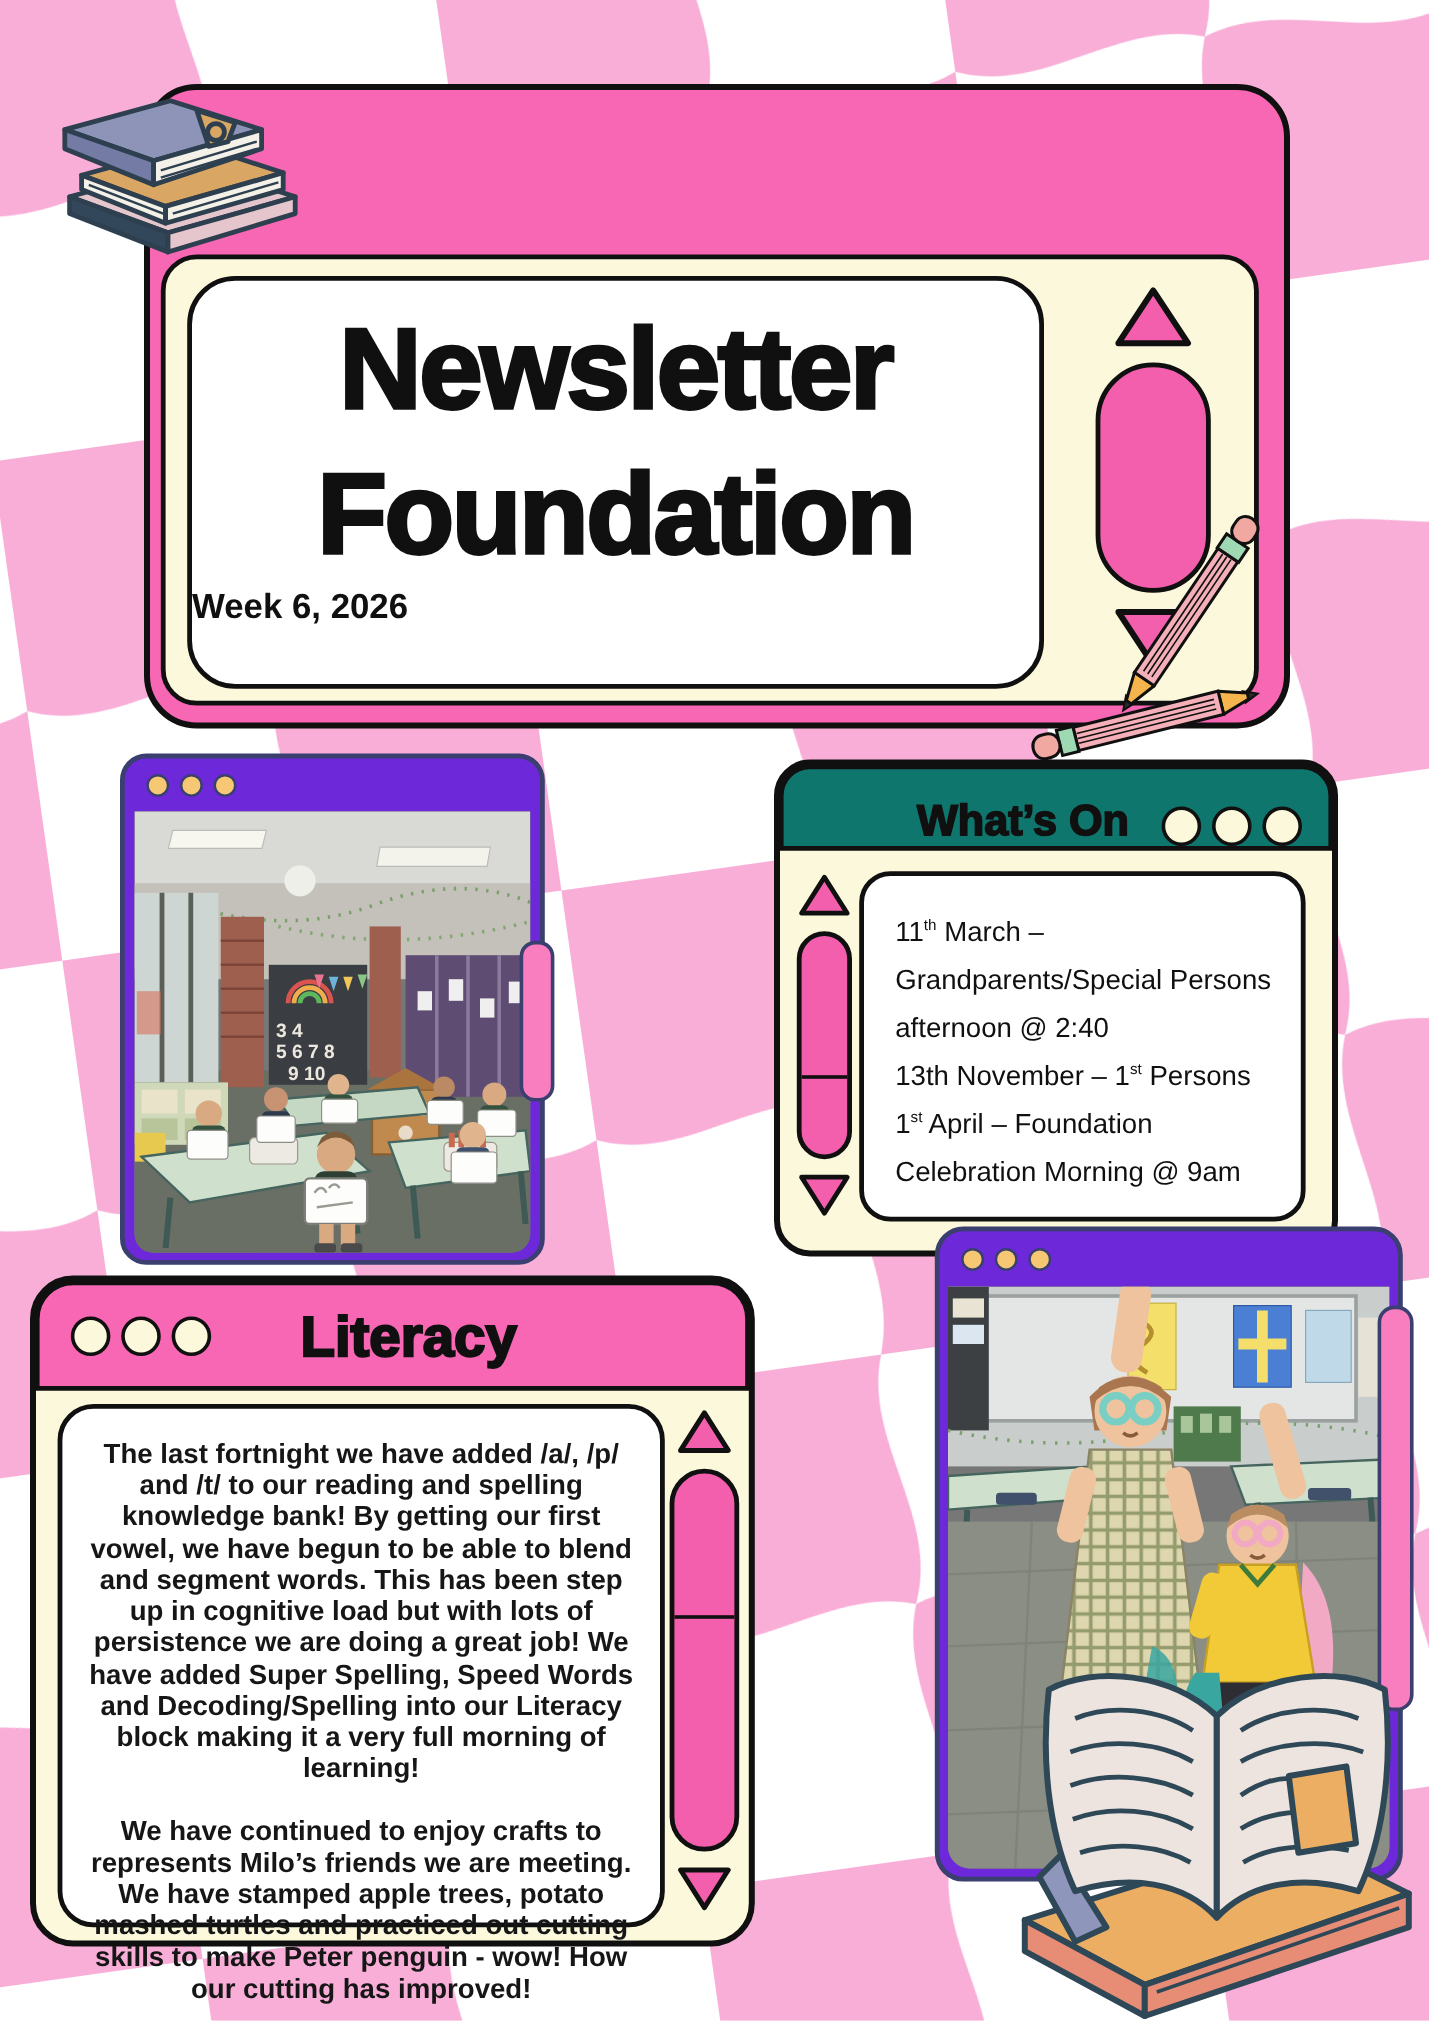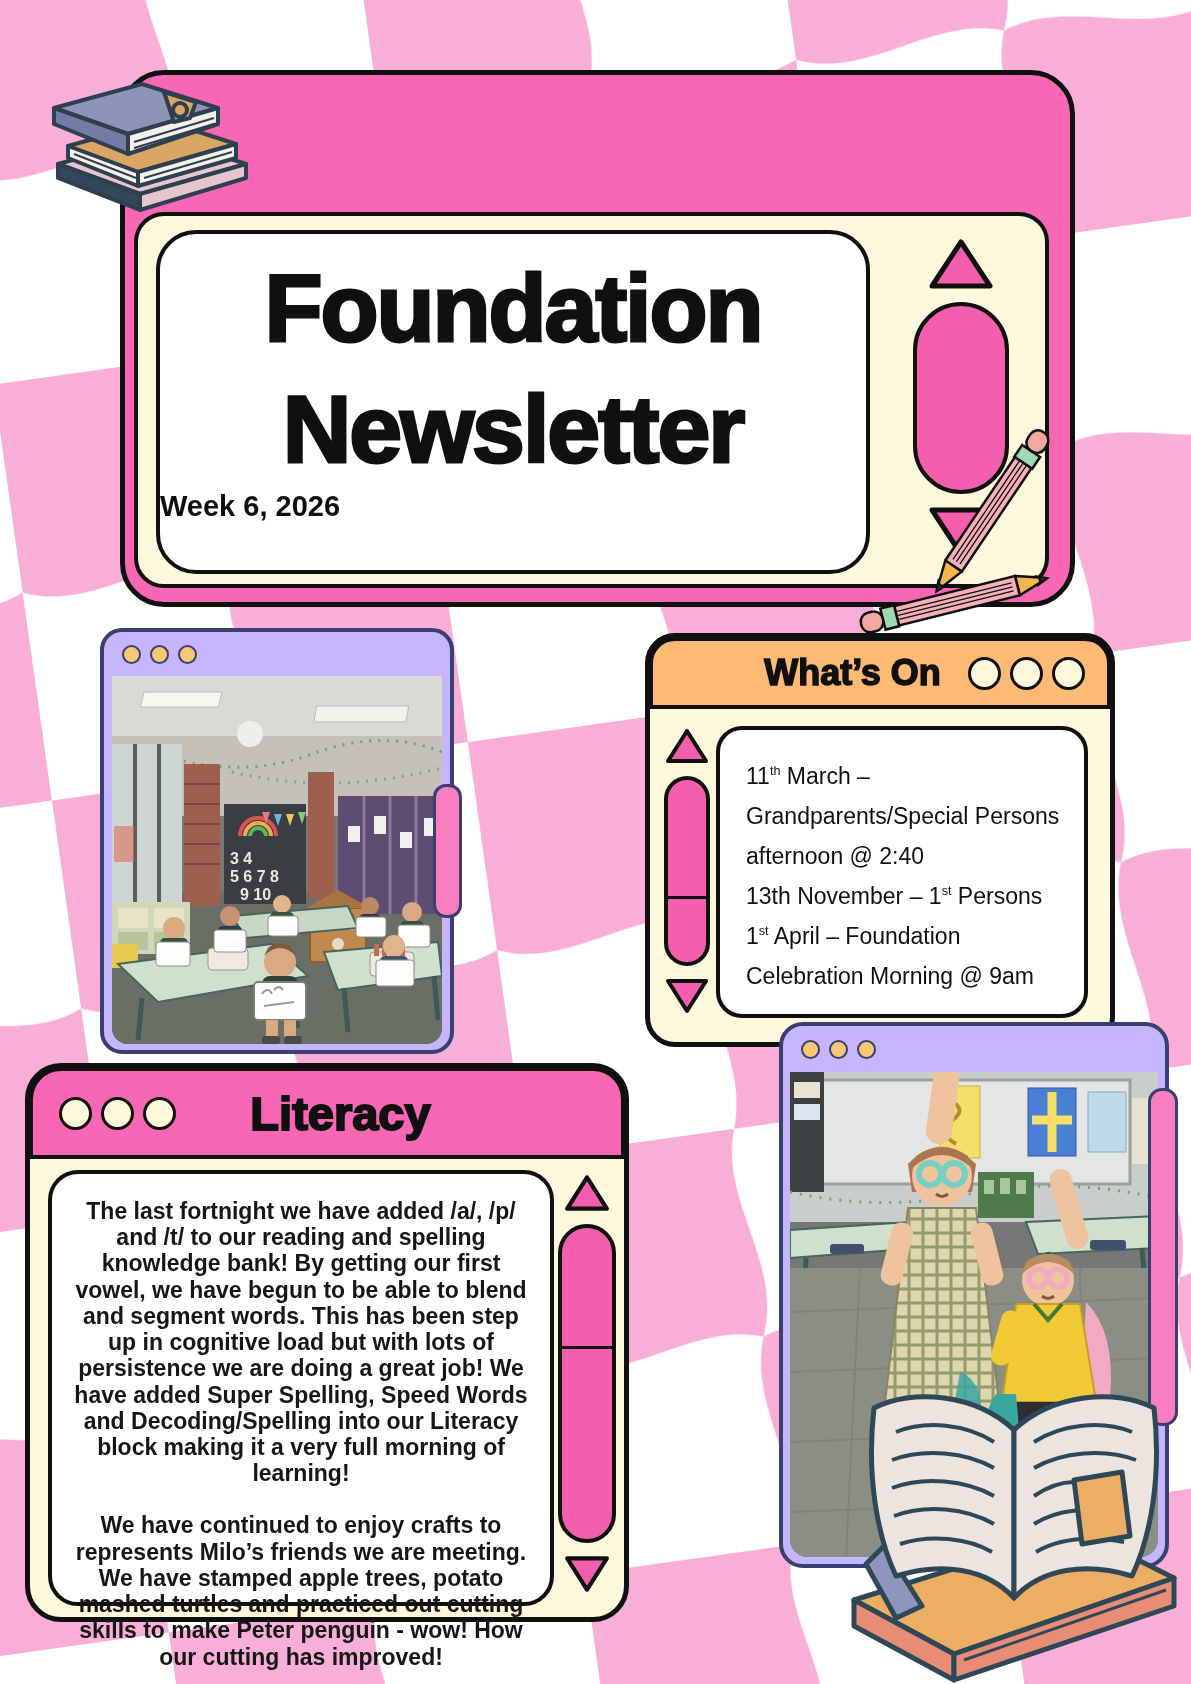--- a/index.html
+++ b/index.html
@@ -27,33 +27,33 @@
   #title-box{left:18px;top:14px;width:706px;height:336px;border-radius:40px;}
   #title-box .t1{font-weight:bold;font-size:95px;line-height:.98;text-align:center;color:#101010;
       letter-spacing:-2px;-webkit-text-stroke:3px #101010;margin-top:28px;}
   #title-box .t2{font-size:29px;text-align:left;color:#101010;margin-top:14px;font-weight:bold;}
   #title-card .scrollcol{right:36px;top:20px;bottom:24px;width:96px;}
   #title-card .pill{width:44px;}
 
   
   #whatson-card{left:645px;top:633px;width:460px;height:404px;border-radius:30px;background:#FBF8DB;}
   #whatson-card .back{top:14px;left:-17px;right:19px;bottom:-25px;border-radius:30px;}
-  #whatson-card .hdr{position:absolute;left:-1px;top:-1px;right:-1px;height:64px;background:#fdba74;
-      border:4px solid #101010;border-radius:26px 26px 0 0;display:flex;align-items:center;}
+  #whatson-card .hdr{position:absolute;left:-1px;top:-1px;right:-1px;height:64px;background:#0f766e;
+      border:4px solid #101010;border-radius:26px 26px 0 0;display:flex;align-items:flex-end;}
   #whatson-card .hdr .ttl{flex:1;text-align:center;font-weight:bold;font-size:36px;color:#101010;
       -webkit-text-stroke:1.5px #101010;padding-left:84px;}
   #whatson-card .hdr .dotrow{margin-right:22px;}
   #whatson-card .whitebox{left:66px;right:22px;top:88px;bottom:24px;border-radius:26px;}
   #whatson-card .scrollcol{left:14px;top:88px;bottom:26px;width:46px;}
   #whatson-card .pill{width:34px;}
   #whatson-list{padding:26px 18px 10px 26px;font-size:23px;line-height:1.74;color:#101010;}
   #whatson-list sup{font-size:.55em;line-height:0;}
 
   
-  .photo-card{position:absolute;background:#c4b5fd;border:4px solid #3B3F70;overflow:visible;}
+  .photo-card{position:absolute;background:#6d28d9;border:4px solid #3B3F70;overflow:visible;}
   .photo-card .phdr{position:absolute;left:0;top:0;right:0;display:flex;align-items:center;padding-left:18px;}
   .photo-card .pbody{position:absolute;overflow:hidden;background:#777;}
   #class-card{left:100px;top:628px;width:346px;height:418px;border-radius:22px;}
   #class-card .phdr{height:44px;}
   #class-card .pbody{left:8px;right:8px;top:44px;bottom:6px;border-radius:0 0 16px 16px;}
   #class-pill{position:absolute;right:-12px;top:152px;width:23px;height:128px;border-radius:13px;
       background:#F87EC0;border:3px solid #3B3F70;}
   #kids-card{left:779px;top:1022px;width:382px;height:538px;border-radius:24px;}
   #kids-card .phdr{height:46px;}
   #kids-card .pbody{left:7px;right:7px;top:46px;bottom:7px;border-radius:0 0 18px 18px;}
@@ -96,22 +96,22 @@
     <rect x="-80" y="-80" width="1351" height="1844" fill="#ffffff" opacity="0"></rect>
     <rect x="-100" y="-100" width="1400" height="1900" fill="#F9AED8" opacity="0"></rect>
     <rect x="-100" y="-100" width="1400" height="1900" fill="#ffffff" opacity="0"></rect>
     <rect x="-120" y="-120" width="1450" height="1950" fill="url(#warp)" transform="translate(0,0)"></rect>
   </svg>
 
   <div id="title-card" class="card">
     <div class="back"></div>
     <div class="cream">
       <div id="title-box" class="whitebox">
+        <div class="t1">Newsletter</div>
         <div class="t1">Foundation</div>
-        <div class="t1">Newsletter</div>
         <div class="t2">Week 6, 2026</div>
       </div>
       <div class="scrollcol">
         <svg width="70" height="56" viewBox="0 0 70 56">
           <polygon points="35,6 64,50 6,50" fill="#F45FAD" stroke="#101010" stroke-width="5" stroke-linejoin="round"></polygon>
         </svg>
         <div class="spacer">
             <div class="pill" style="width:44px;flex:1;"></div>
           </div>
         <svg width="70" height="56" viewBox="0 0 70 56">

